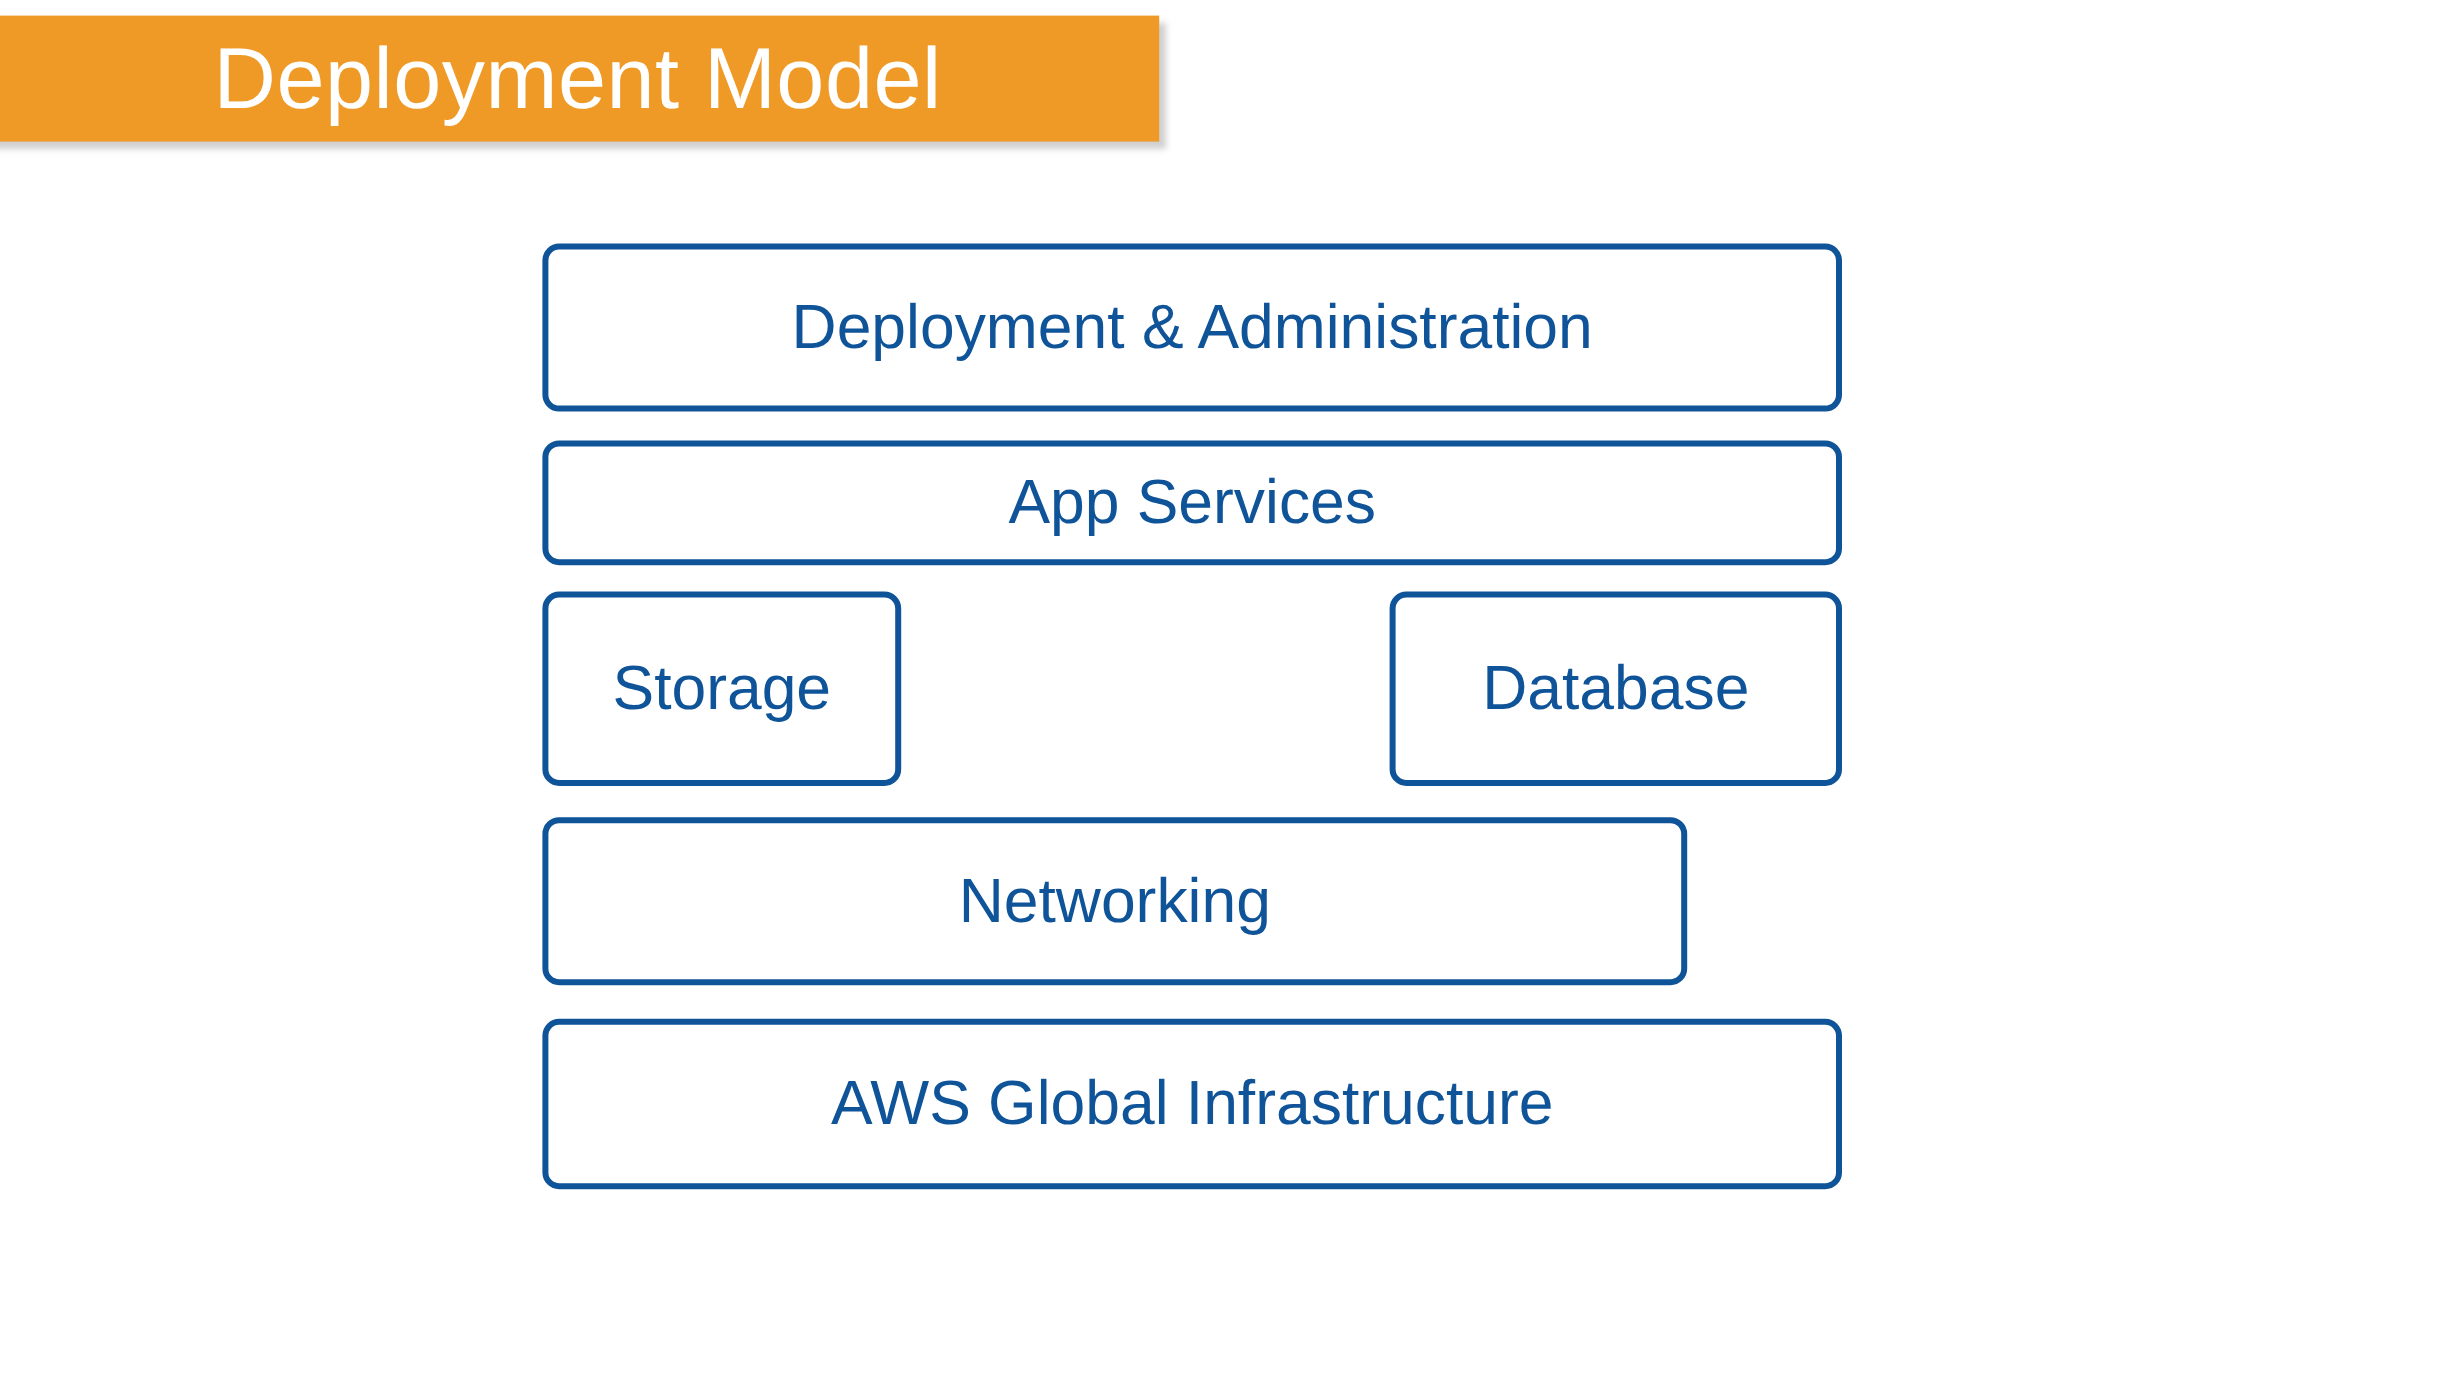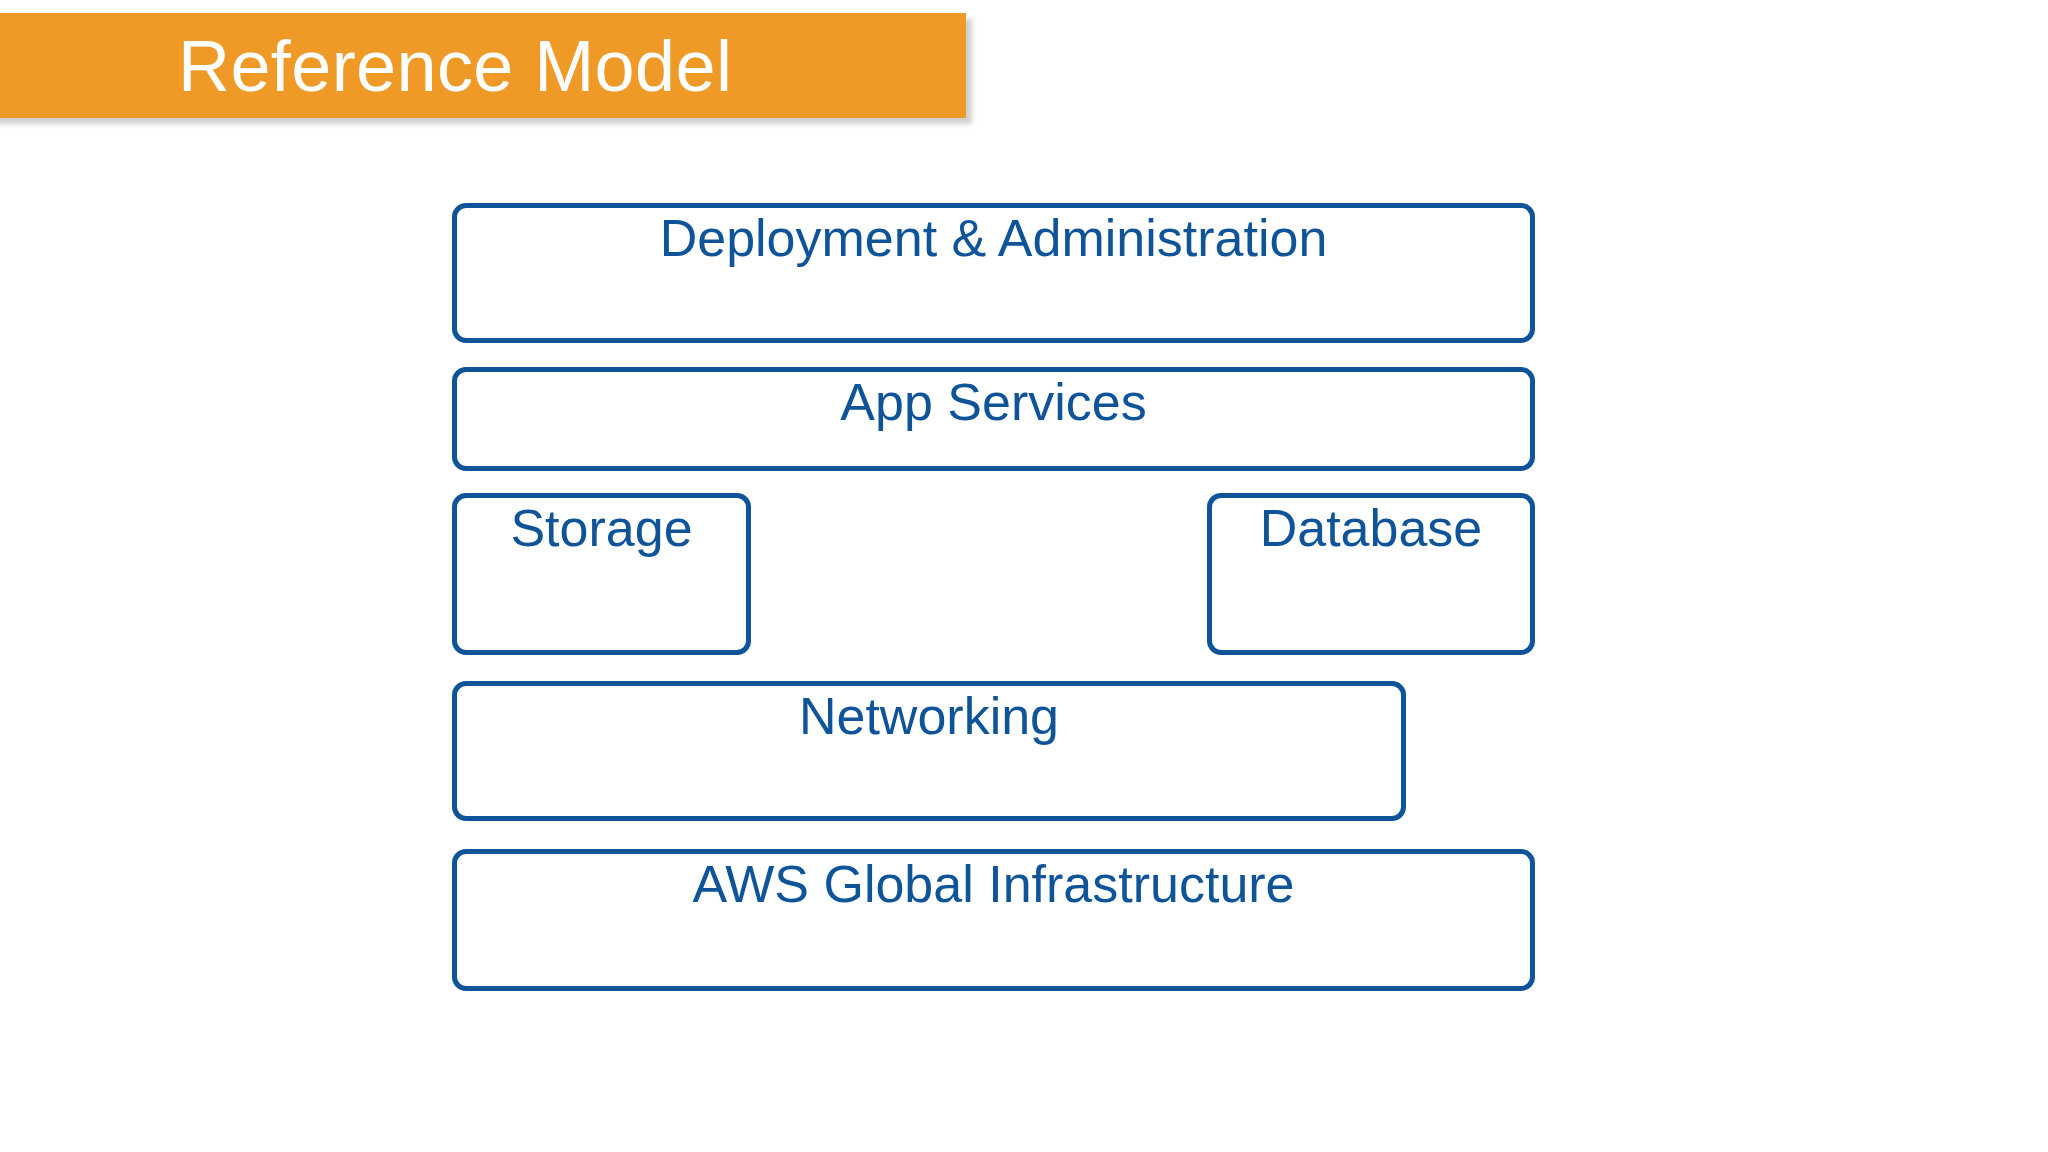--- a/index.html
+++ b/index.html
@@ -45,47 +45,48 @@
     top: 203px;
     width: 1083px;
   }
 
   .layer {
     box-sizing: border-box;
     border: 5px solid #0F5499;
     border-radius: 14px;
     background: #FFFFFF;
     display: flex;
+    align-items: center;
     justify-content: center;
     color: #0F5499;
     font-size: 52px;
     font-weight: 400;
     white-space: nowrap;
   }
 
   .layer-deployment  { width: 1083px; height: 140px; margin-bottom: 24px; }
   .layer-appservices { width: 1083px; height: 104px; margin-bottom: 22px; }
   .layer-networking  { width: 954px; height: 140px; margin-bottom: 28px; }
   .layer-aws         { width: 1083px; height: 142px; }
 
   .split-row {
     display: flex;
     justify-content: space-between;
     width: 1083px;
     margin-bottom: 26px;
   }
   .layer-compute  { width: 345px;  height: 162px; }
   .layer-storage  { width: 299px;  height: 162px; }
-  .layer-database { width: 328px;  height: 162px; }
+  .layer-database { width: 377px;  height: 162px; }
 </style>
 </head>
 <body>
 
 <div class="title-banner">
-  <span class="title-text">Reference Model</span>
+  <span class="title-text">Deployment Model</span>
 </div>
 
 <div class="stack">
 
   <div class="layer layer-deployment">
     <span>Deployment &amp; Administration</span>
   </div>
 
   <div class="layer layer-appservices">
     <span>App Services</span>

